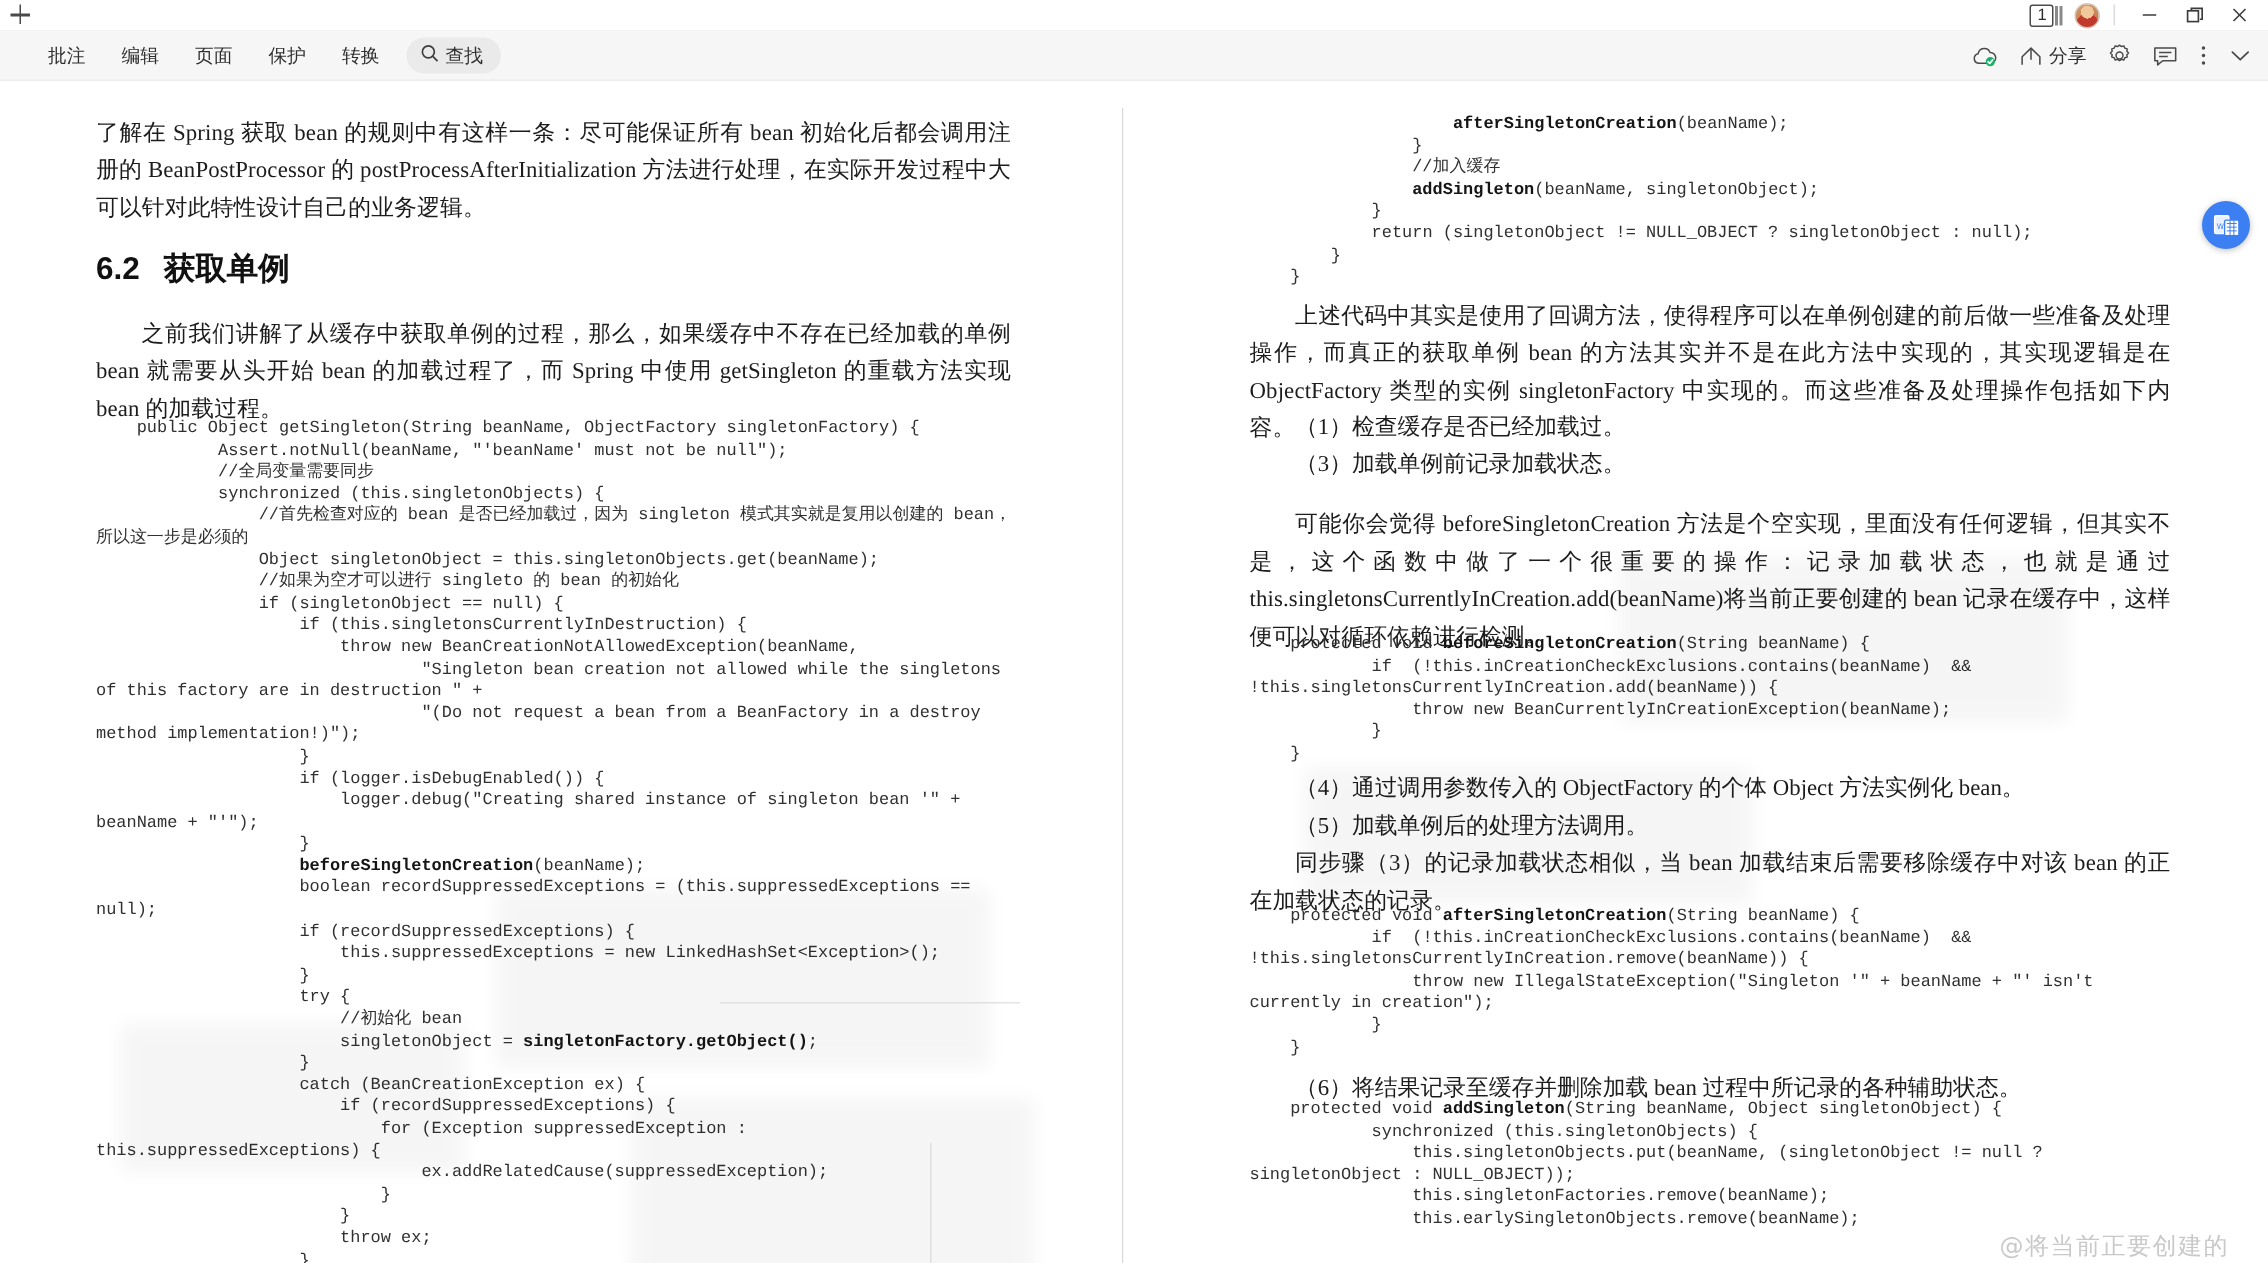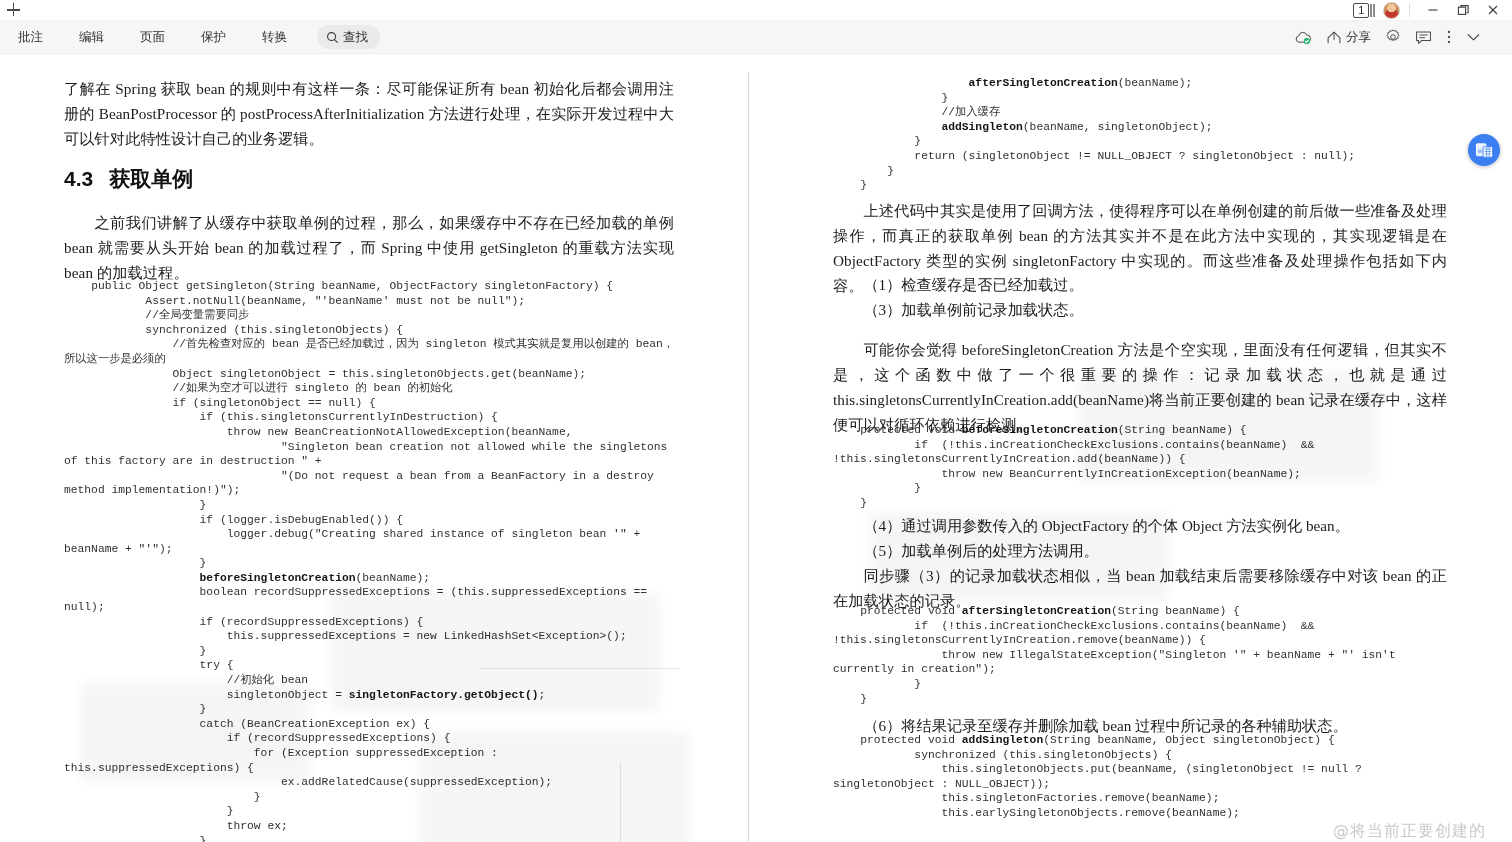--- a/index.html
+++ b/index.html
@@ -54,34 +54,34 @@
   }
   .wctl svg { display:block; }
 
   
   .toolbar {
     position:absolute; left:0; top:21px; width:1512px; height:33px;
     background:#f6f6f6;
     border-bottom:1px solid #ececec;
     display:flex; align-items:center;
   }
-  .menu-items { display:flex; align-items:center; gap:12px; padding-left:6px; }
+  .menu-items { display:flex; align-items:center; gap:0px; padding-left:20px; }
   .menu-item {
     font-size:12.5px; color:#2f2f2f; padding:4px 12px; border-radius:4px;
     line-height:16px; white-space:nowrap;
     font-family:"Liberation Sans","DejaVu Sans",sans-serif;
   }
   .search-pill {
-    display:flex; align-items:center; gap:4px;
+    display:flex; gap:4px;
     background:#eaeaea; border-radius:13px; padding:4px 12px 4px 9px;
     margin-left:6px;
   }
   .search-pill span { font-size:12.5px; color:#2f2f2f; line-height:16px; }
   .tb2-spacer { flex:1 1 auto; }
-  .toolbar-right { display:flex; align-items:center; gap:0px; padding-right:24px; }
+  .toolbar-right { display:flex; align-items:center; gap:0px; padding-right:4px; }
   .tr-btn {
     display:flex; align-items:center; gap:4px;
     padding:4px 7px; border-radius:4px; color:#2f2f2f; font-size:12.5px;
   }
 
   
   .docarea {
     position:absolute; left:0; top:72px; width:1512px; height:788px;
     background:#ffffff; overflow:hidden;
   }
@@ -249,21 +249,21 @@
 
   <div class="docarea">
 
     <div class="page-gutter"></div>
 
     <div class="page page-left">
 
       <div class="ptext" style="position:absolute;left:64px;top:4px;width:610px;">了解在 Spring 获取 bean 的规则中有这样一条：尽可能保证所有 bean 初始化后都会调用注册的 BeanPostProcessor 的 postProcessAfterInitialization 方法进行处理，在实际开发过程中大可以针对此特性设计自己的业务逻辑。</div>
 
       <div class="heading" style="position:absolute;left:64px;top:93px;">
-        <span class="num">4.3</span><span>获取单例</span>
+        <span class="num">6.2</span><span>获取单例</span>
       </div>
 
       <div class="ptext indent" style="position:absolute;left:64px;top:138px;width:610px;">之前我们讲解了从缓存中获取单例的过程，那么，如果缓存中不存在已经加载的单例 bean 就需要从头开始 bean 的加载过程了，而 Spring 中使用 getSingleton 的重载方法实现 bean 的加载过程。</div>
 
       <div class="code" style="position:absolute;left:64px;top:207px;width:614px;"><div>    public Object getSingleton(String beanName, ObjectFactory singletonFactory) {</div><div>            Assert.notNull(beanName, "'beanName' must not be null");</div><div>            //全局变量需要同步</div><div>            synchronized (this.singletonObjects) {</div><div>                //首先检查对应的 bean 是否已经加载过，因为 singleton 模式其实就是复用以创建的 bean，所以这一步是必须的</div><div>                Object singletonObject = this.singletonObjects.get(beanName);</div><div>                //如果为空才可以进行 singleto 的 bean 的初始化</div><div>                if (singletonObject == null) {</div><div>                    if (this.singletonsCurrentlyInDestruction) {</div><div>                        throw new BeanCreationNotAllowedException(beanName,</div><div>                                "Singleton bean creation not allowed while the singletons of this factory are in destruction " +</div><div>                                "(Do not request a bean from a BeanFactory in a destroy method implementation!)");</div><div>                    }</div><div>                    if (logger.isDebugEnabled()) {</div><div>                        logger.debug("Creating shared instance of singleton bean '" + beanName + "'");</div><div>                    }</div><div>                    <b>beforeSingletonCreation</b>(beanName);</div><div>                    boolean recordSuppressedExceptions = (this.suppressedExceptions == null);</div><div>                    if (recordSuppressedExceptions) {</div><div>                        this.suppressedExceptions = new LinkedHashSet&lt;Exception&gt;();</div><div>                    }</div><div>                    try {</div><div>                        //初始化 bean</div><div>                        singletonObject = <b>singletonFactory.getObject()</b>;</div><div>                    }</div><div>                    catch (BeanCreationException ex) {</div><div>                        if (recordSuppressedExceptions) {</div><div>                            for (Exception suppressedException : this.suppressedExceptions) {</div><div>                                ex.addRelatedCause(suppressedException);</div><div>                            }</div><div>                        }</div><div>                        throw ex;</div><div>                    }</div><div>                    finally {</div></div>
 
       <div class="smudge" style="left:330px;top:520px;width:330px;height:120px;"></div>
       <div class="smudge" style="left:80px;top:610px;width:230px;height:100px;"></div>
       <div class="smudge" style="left:420px;top:660px;width:270px;height:130px;"></div>
       <div class="scanline" style="left:480px;top:596px;width:200px;"></div>

